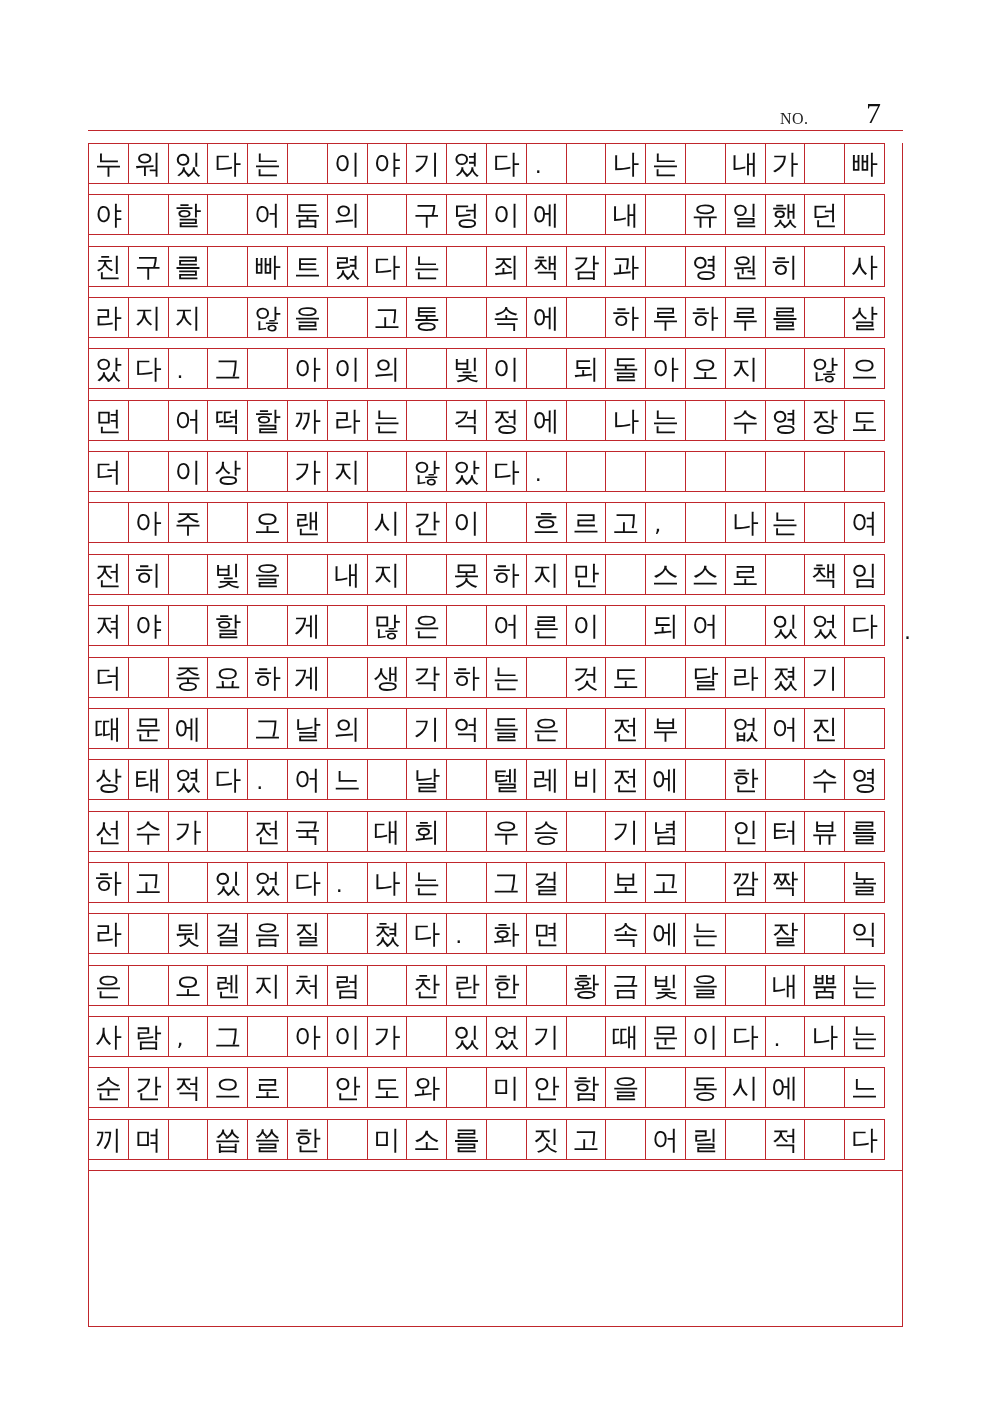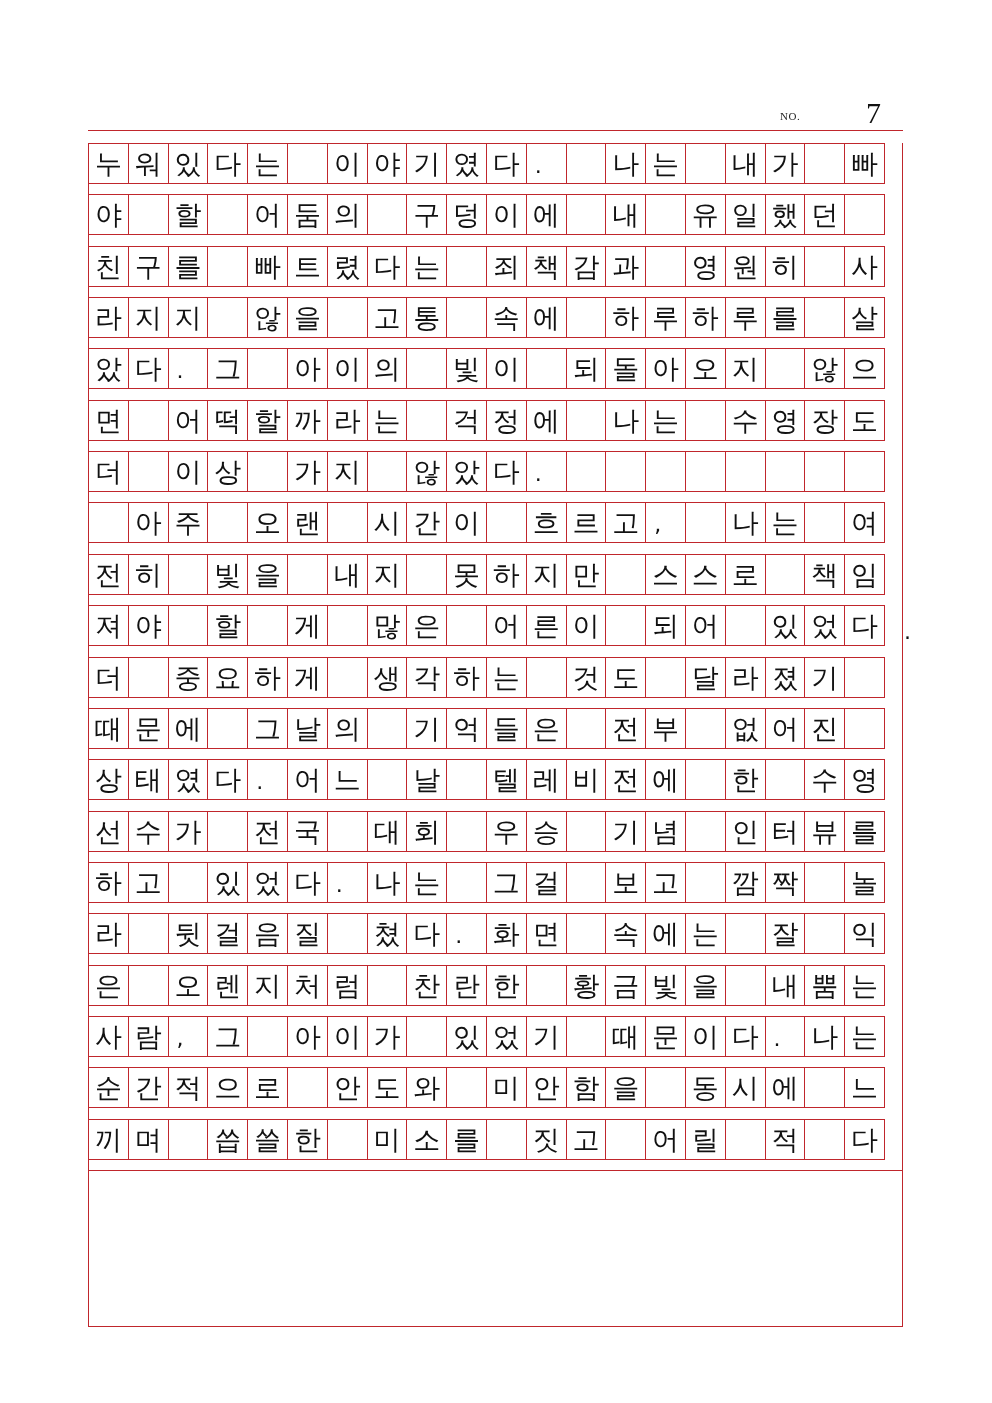--- a/index.html
+++ b/index.html
@@ -1,20 +1,20 @@
 <!DOCTYPE html>
 <html><head>
 <meta charset="utf-8">
 <style>
   html, body { margin: 0; padding: 0; background: #ffffff; }
   body { width: 992px; height: 1403px; position: relative; overflow: hidden;
          font-family: "DejaVu Sans", "Liberation Sans", sans-serif; }
   .page-no { position: absolute; left: 0; top: 0; }
   .no-label { position: absolute; left: 780px; top: 110px; font-family: "Liberation Serif", "DejaVu Serif", serif;
-              font-size: 11px; color: #222; letter-spacing: 0.5px; }
+              font-size: 16px; color: #222; letter-spacing: 0.5px; }
   .no-value { position: absolute; left: 866px; top: 96px; font-family: "Liberation Serif", "DejaVu Serif", serif;
               font-size: 30px; color: #111; }
   .header-rule { position: absolute; left: 88px; top: 130px; width: 815px; height: 1px; background: #c0262c; }
   .frame { position: absolute; left: 88px; top: 143px; width: 815px; height: 1184px;
            border-left: 1px solid #c0262c; border-right: 1px solid #c0262c; border-bottom: 1px solid #c0262c;
            box-sizing: border-box; }
   .grid { position: absolute; left: 88px; top: 143px; width: 816px; }
   .row { position: absolute; left: 0; width: 816px; height: 41px; display: flex; }
   .cell { box-sizing: border-box; width: 40.8px; height: 41px; border: 1px solid #c0262c;
           margin-left: -1px; display: flex; align-items: center; justify-content: center;

